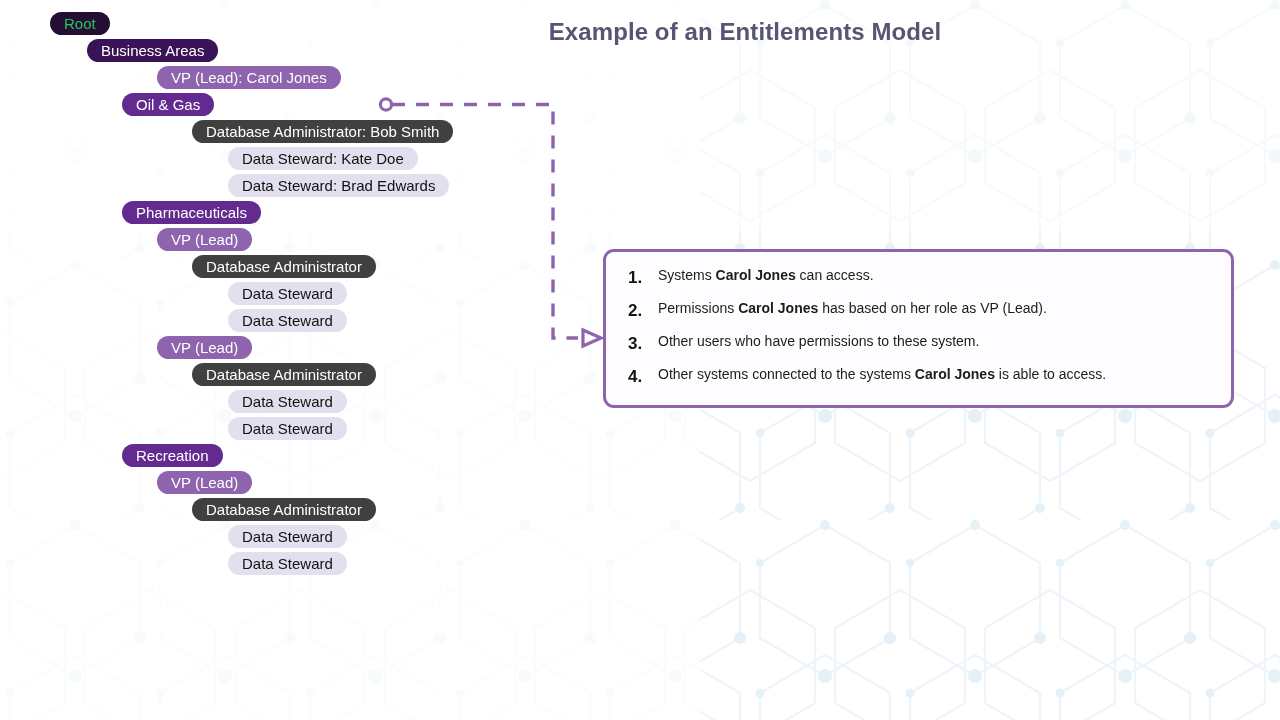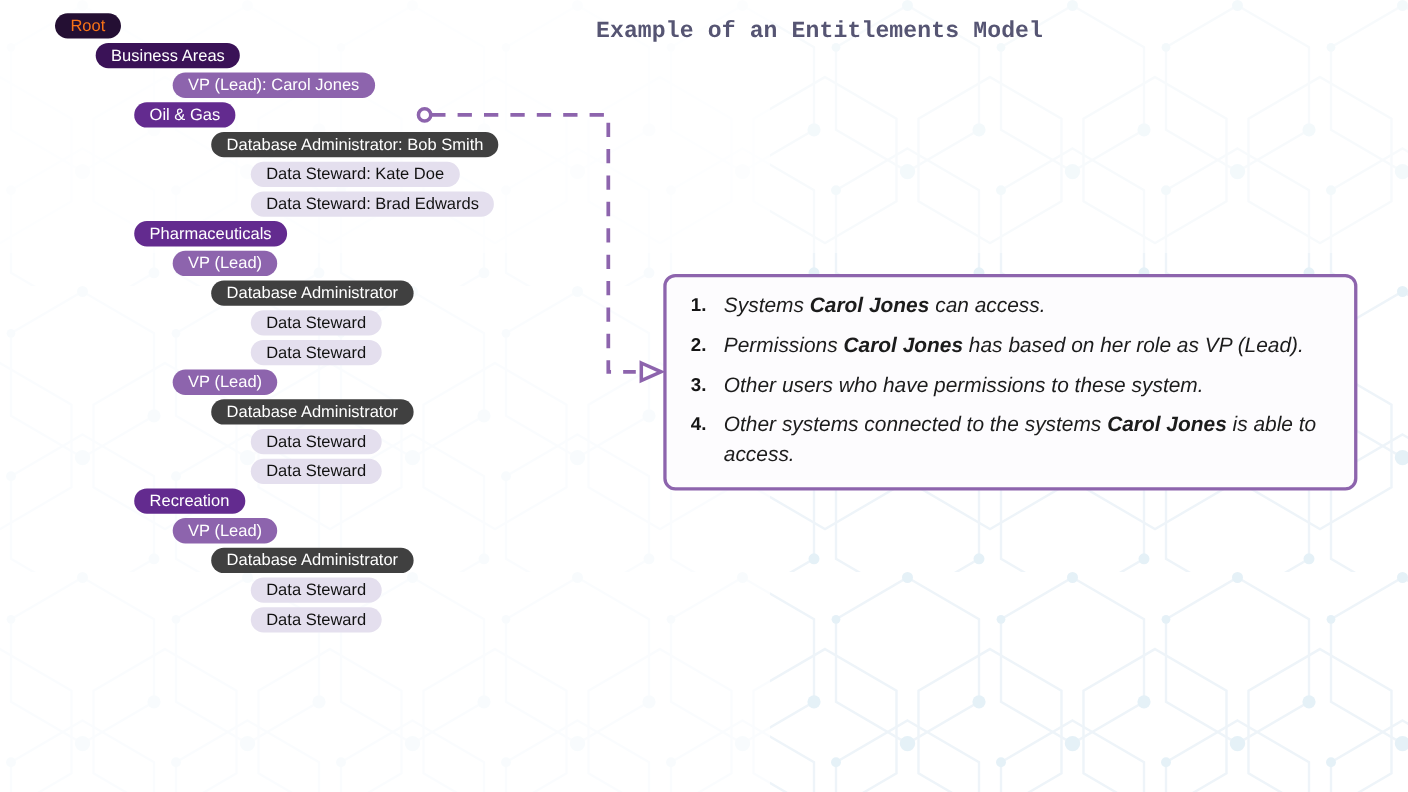--- a/index.html
+++ b/index.html
@@ -20,26 +20,25 @@
     width: 1280px; height: 720px;
     pointer-events: none;
   }
 
   
   #page-title {
     position: absolute;
     left: 300px; top: 18px;
     width: 890px;
     text-align: center;
-    font-size: 21px;
+    font-size: 24px;
     font-weight: bold;
     color: #565573;
     letter-spacing: 0.1px;
     white-space: nowrap;
-    font-family: Liberation Mono, monospace;
   }
 
   
   #tree {
     position: absolute;
     left: 0; top: 12px;
     width: 560px;
   }
   .node-row {
     position: relative;
@@ -49,21 +48,21 @@
     position: absolute;
     top: 0;
     height: 23px;
     line-height: 23px;
     border-radius: 12px;
     padding: 0 14px;
     font-size: 15px;
     white-space: nowrap;
     display: inline-block;
   }
-  .lvl-root      { left: 50px;  background: #240f33; color: #f97316; text-align: center; }
+  .lvl-root      { left: 50px;  background: #240f33; color: #22c55e; text-align: center; }
   .lvl-group     { left: 87px;  background: #3a1257; color: #ffffff; text-align: right; }
   .lvl-area      { left: 122px; background: #632b8f; color: #ffffff; }
   .lvl-vp        { left: 157px; background: #8d64ad; color: #ffffff; }
   .lvl-dba       { left: 192px; background: #404040; color: #ffffff; }
   .lvl-steward   { left: 228px; background: #e4dfee; color: #111111; }
 
   
   #connector {
     position: absolute;
     left: 0; top: 0;
@@ -89,24 +88,23 @@
   .callout-item:last-child { margin-bottom: 0; }
   .callout-num {
     width: 30px;
     flex: 0 0 30px;
     font-size: 17px;
     font-weight: bold;
     color: #151515;
     line-height: 1.42;
   }
   .callout-text {
-    font-size: 19px;
+    font-size: 14px;
     color: #1c1c1c;
     line-height: 1.42;
-    font-style: italic;
   }
   .callout-text b { font-weight: bold; }
 
   
   #footer-brand {
     position: absolute;
     right: 14px; bottom: 8px;
     font-size: 19px;
     letter-spacing: 1.2px;
     color: #9a9aa2;

